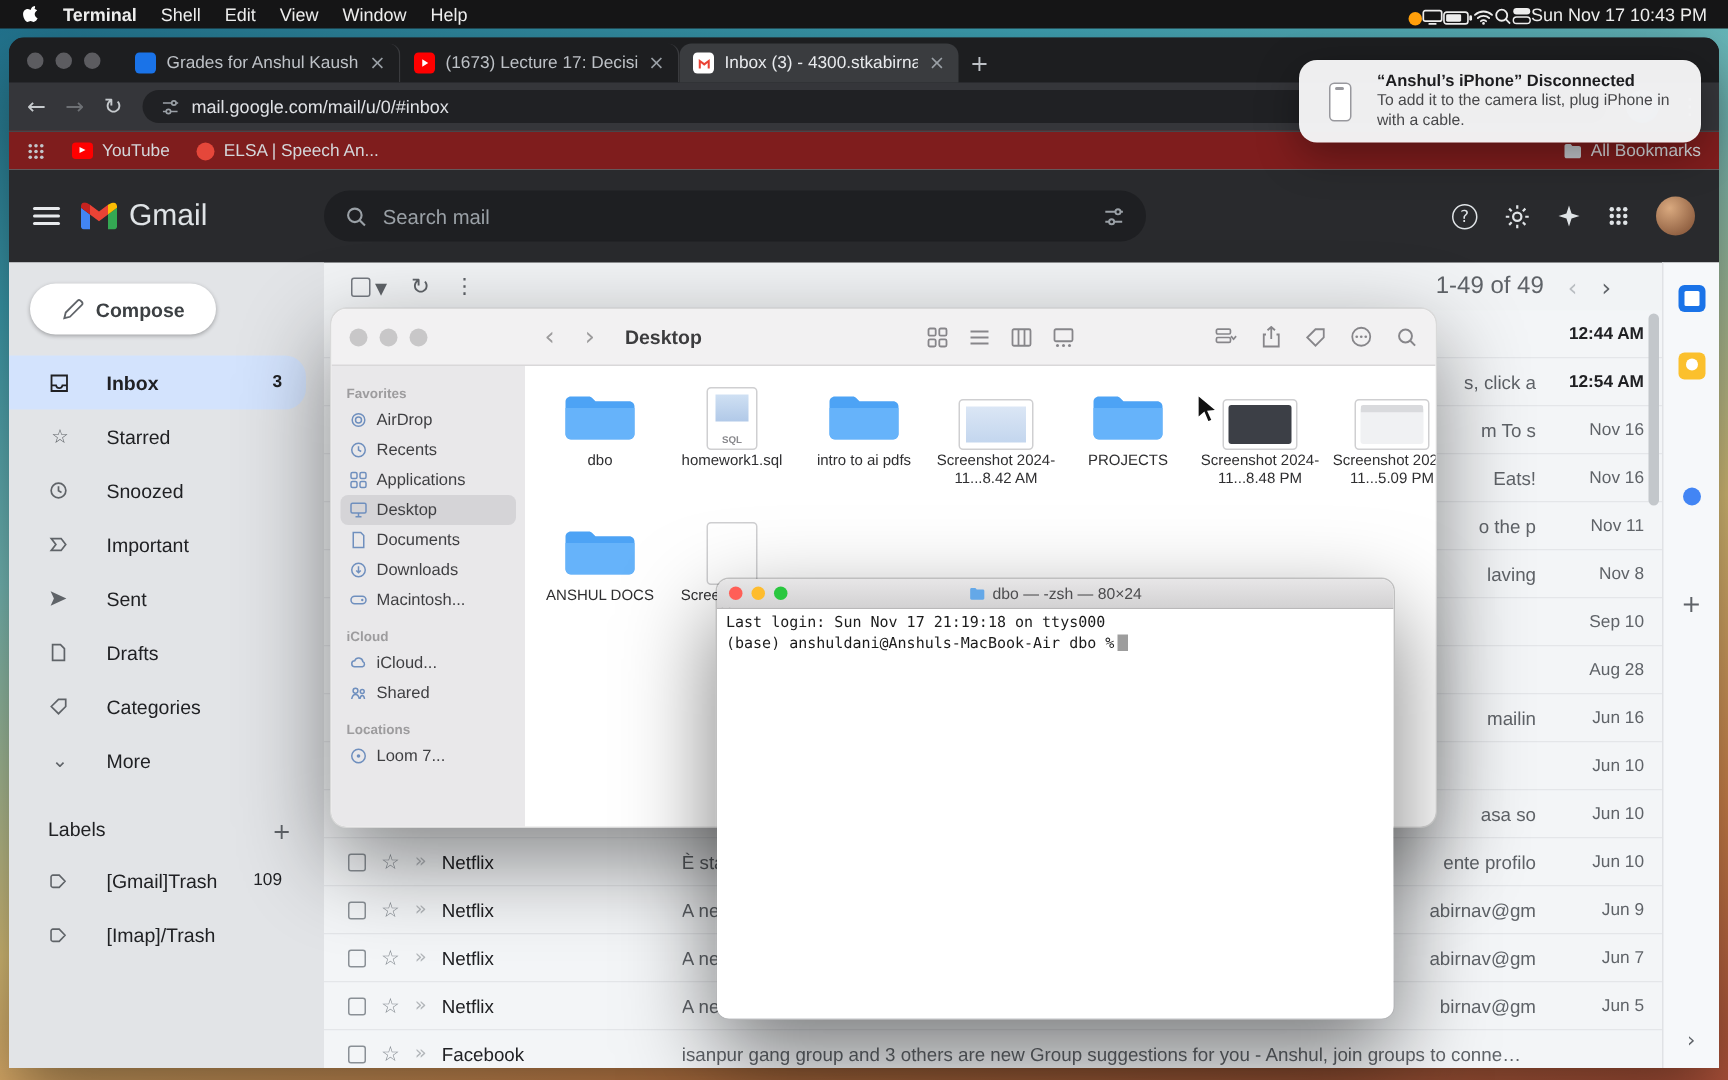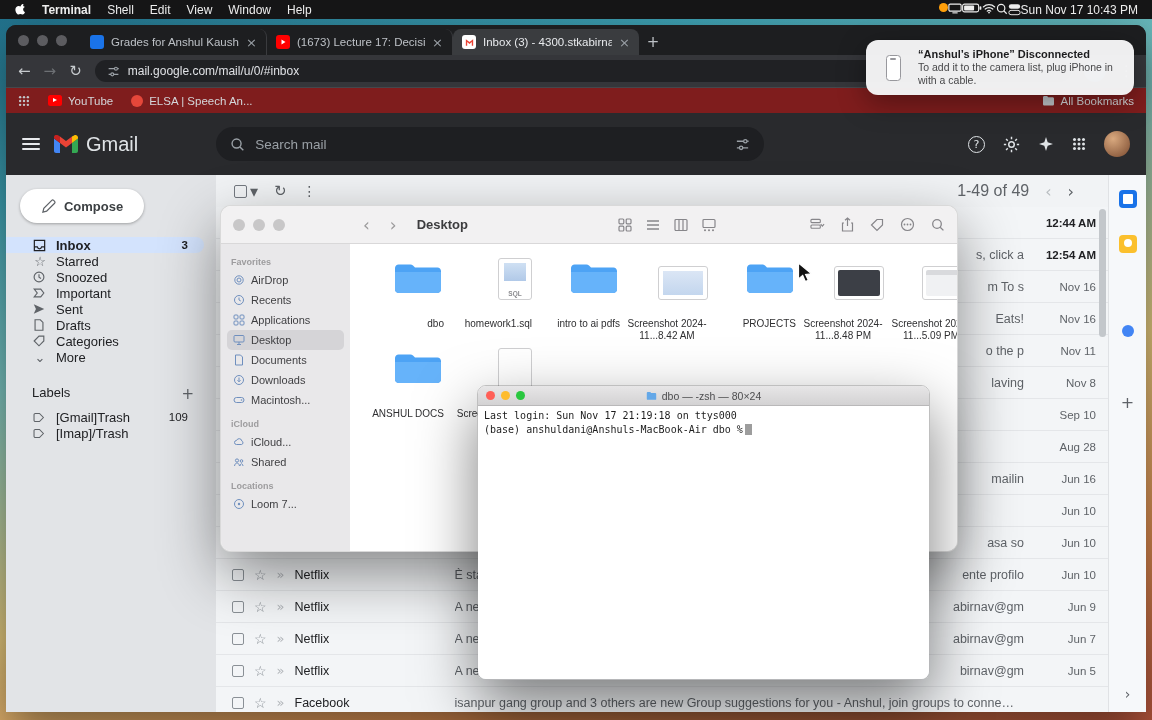--- a/index.html
+++ b/index.html
@@ -6,21 +6,21 @@
 html,body{width:1152px;height:720px;overflow:hidden}
 body{position:relative;font-family:"Liberation Sans",sans-serif;
 background:linear-gradient(165deg,#1f6f8b 0%,#3fa3b5 20%,#7cc4c0 38%,#e3c87d 62%,#d98a4f 82%,#b4543c 100%)}
 .ic{font-family:"DejaVu Sans",sans-serif;font-style:normal}
 
 
 .menubar{position:absolute;top:0;left:0;right:0;height:19px;background:#151516;display:flex;align-items:center;
 padding:0 14px;gap:16px;color:#ededed;font-size:12px;z-index:50}
 .menubar .mitem{white-space:nowrap}
 .menubar .app-name{font-weight:bold}
-.mb-right{margin-left:auto;display:flex;align-items:flex-start;gap:0}
+.mb-right{margin-left:auto;display:flex;align-items:flex-end;gap:0}
 .dot-orange{width:9px;height:9px;border-radius:50%;background:#ff9f0a}
 .mb-right svg{display:block}
 
 
 .chrome{position:absolute;left:6px;top:25px;width:1140px;height:687px;border-radius:10px 10px 0 0;
 background:#202124;box-shadow:0 18px 50px rgba(0,0,0,.5);z-index:10;overflow:hidden}
 .tabstrip{height:30px;background:#1d1e20;display:flex;align-items:flex-end;padding:0 0 0 12px}
 .lights{display:flex;gap:8px;align-items:center;height:30px;padding-right:14px}
 .light{width:11px;height:11px;border-radius:50%;background:#5c5c60}
 .tab{width:186px;height:26px;display:flex;align-items:center;gap:7px;padding:0 9px;border-radius:8px 8px 0 0;
@@ -58,21 +58,21 @@
 .gm-search .grow{flex:1}
 .gm-hright{margin-left:auto;display:flex;align-items:center;gap:18px}
 .circle-q{width:17px;height:17px;border:1.6px solid #dfe3e6;border-radius:50%;color:#dfe3e6;font-size:11px;
 display:flex;align-items:center;justify-content:center}
 .avatar{width:26px;height:26px;border-radius:50%;background:radial-gradient(circle at 35% 30%,#d9a97f,#7a4a2f)}
 .gm-body{flex:1;display:flex;min-height:0;position:relative}
 .gm-side{width:210px;background:#e2e4e7;padding-top:8px;flex:none}
 .compose{margin:6px 0 14px 14px;width:124px;height:34px;background:#fff;border-radius:17px;
 box-shadow:0 1px 3px rgba(0,0,0,.3);display:flex;align-items:center;justify-content:center;gap:8px;
 font-size:13px;color:#3c4043;font-weight:bold}
-.nrow{height:16px;display:flex;align-items:center;gap:8px;padding:0 16px 0 26px;margin-right:12px;
+.nrow{height:36px;display:flex;align-items:center;gap:23px;padding:0 16px 0 26px;margin-right:12px;
 border-radius:0 14px 14px 0;font-size:13px;color:#202124}
 .nrow.active{background:#d3e3fd;font-weight:bold}
 .nrow .nic{width:16px;color:#5f6368;text-align:center;font-size:13px}
 .nrow .cnt{margin-left:auto;font-size:11.5px;color:#202124}
 .labels-hdr{margin:20px 22px 6px 26px;display:flex;align-items:flex-start;font-size:13px;font-weight:normal;color:#202124}
 .labels-hdr .plus{margin-left:auto;color:#5f6368;font-size:15px}
 .gm-main{flex:1;display:flex;flex-direction:column;min-width:0}
 .gm-toolbar{height:32px;display:flex;align-items:center;gap:16px;padding:0 72px 0 18px;color:#5f6368;flex:none}
 .cbx{width:13px;height:13px;border:1.6px solid #747980;border-radius:2px}
 .gm-toolbar .pag{margin-left:auto;font-size:16px}
@@ -112,21 +112,21 @@
 .fd-views{display:flex;gap:14px;margin-left:150px;align-items:center}
 .fd-actions{margin-left:auto;display:flex;gap:16px;align-items:center}
 .fd-body{flex:1;display:flex;min-height:0}
 .fd-side{width:129px;background:#e9e8ea;padding:4px 6px 0;flex:none;font-size:11px;color:#3f3f42}
 .fd-sec{font-size:9px;color:#9d9c9e;font-weight:bold;margin:9px 4px 3px}
 .fd-item{display:flex;align-items:center;gap:5px;height:20px;padding:0 5px;border-radius:5px;white-space:nowrap;overflow:hidden}
 .fd-item.active{background:#d5d4d7}
 .fd-item .fi{width:14px;flex:none;display:flex;justify-content:center}
 .fd-files{flex:1;background:#fff;display:grid;grid-template-columns:repeat(7,88px);grid-auto-rows:90px;
 padding:10px 0 0 6px;align-content:start}
-.file{display:flex;flex-direction:column;align-items:flex-end;gap:18px;padding-top:2px}
+.file{display:flex;flex-direction:column;align-items:center;gap:2px;padding-top:2px}
 .file .icw{height:44px;display:flex;align-items:flex-end;justify-content:center}
 .fname{font-size:10px;color:#2f2f31;text-align:center;line-height:1.2;max-width:82px;word-wrap:break-word}
 .thumb{width:50px;height:34px;background:#fff;border:1px solid #cfcfd1;border-radius:3px;position:relative}
 .thumb.doc::after{content:"";position:absolute;inset:4px;background:linear-gradient(#dbe6f5,#c3d6ee)}
 .thumb.dark::after{content:"";position:absolute;inset:3px;background:#3c3f46;border-radius:2px}
 .thumb.pale::after{content:"";position:absolute;inset:3px;background:#f0f1f3;border-top:5px solid #d9dadd;border-radius:2px}
 .page{width:34px;height:42px;background:#fff;border:1px solid #cfcfd1;border-radius:3px;position:relative}
 .page.sql::before{content:"";position:absolute;top:4px;left:5px;right:5px;height:18px;background:linear-gradient(#cfe0f3,#b1c9e8)}
 .page .badge{position:absolute;bottom:2px;left:0;right:0;text-align:center;font-size:6.5px;color:#8a8a8e;font-weight:bold}
 

